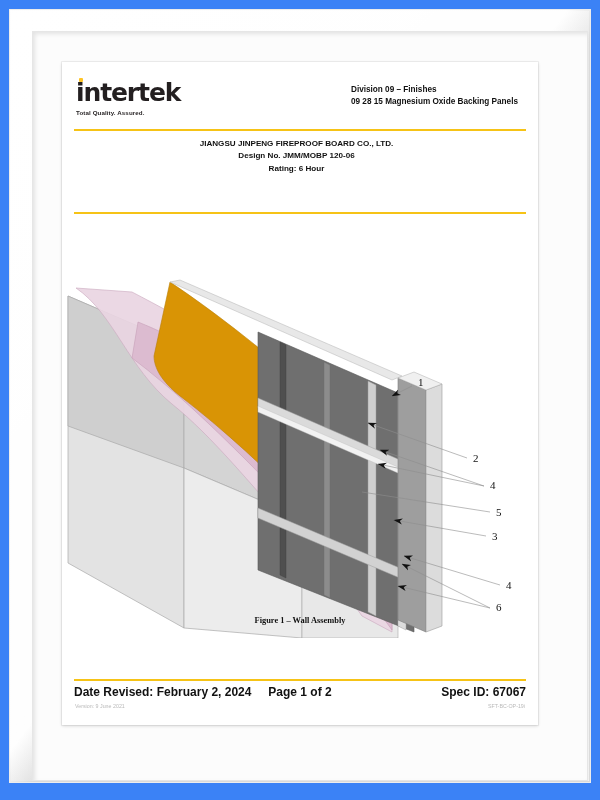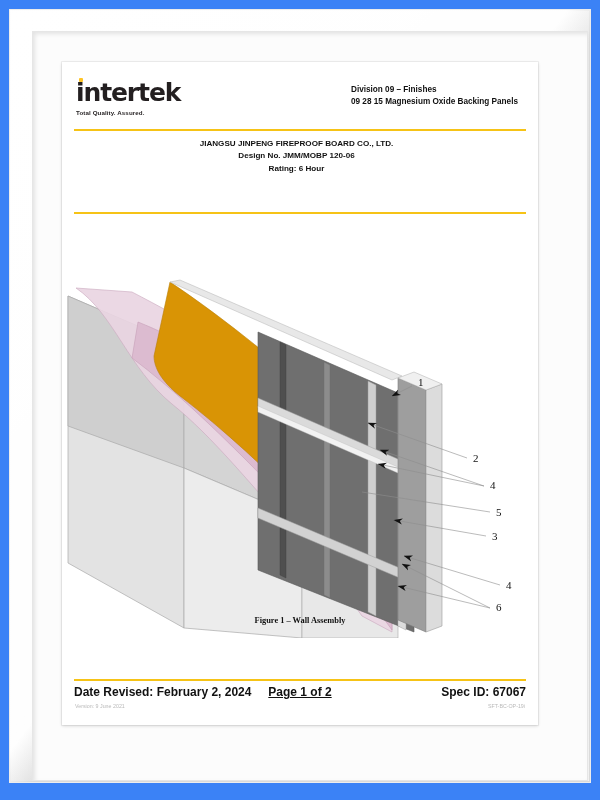--- a/index.html
+++ b/index.html
@@ -94,21 +94,21 @@
   #drawing{position:absolute;left:0;top:0;width:476px;height:420px;}
   #figure-caption{
     position:absolute;left:0;right:0;top:398px;
     text-align:center;font-size:8.4px;font-weight:700;color:#111;font-family:Liberation Serif, serif;
   }
 
   
   #doc-footer{position:absolute;left:12px;right:12px;top:623px;height:36px;}
   .ft-main{font-size:12px;font-weight:700;color:#111;}
   .ft-left{position:absolute;left:0;top:0;}
-  .ft-center{position:absolute;left:0;right:0;top:0;text-align:center;text-decoration:underline;}
+  .ft-center{position:absolute;left:0;right:0;top:0;text-align:center;}
   .ft-right{position:absolute;right:0;top:0;}
   .ft-sub{font-size:5.3px;color:#b9b9b9;font-weight:400;}
   .ft-sub-left{position:absolute;left:1px;top:18px;}
   .ft-sub-right{position:absolute;right:1px;top:18px;}
 
   
 </style>
 </head>
 <body>
 

